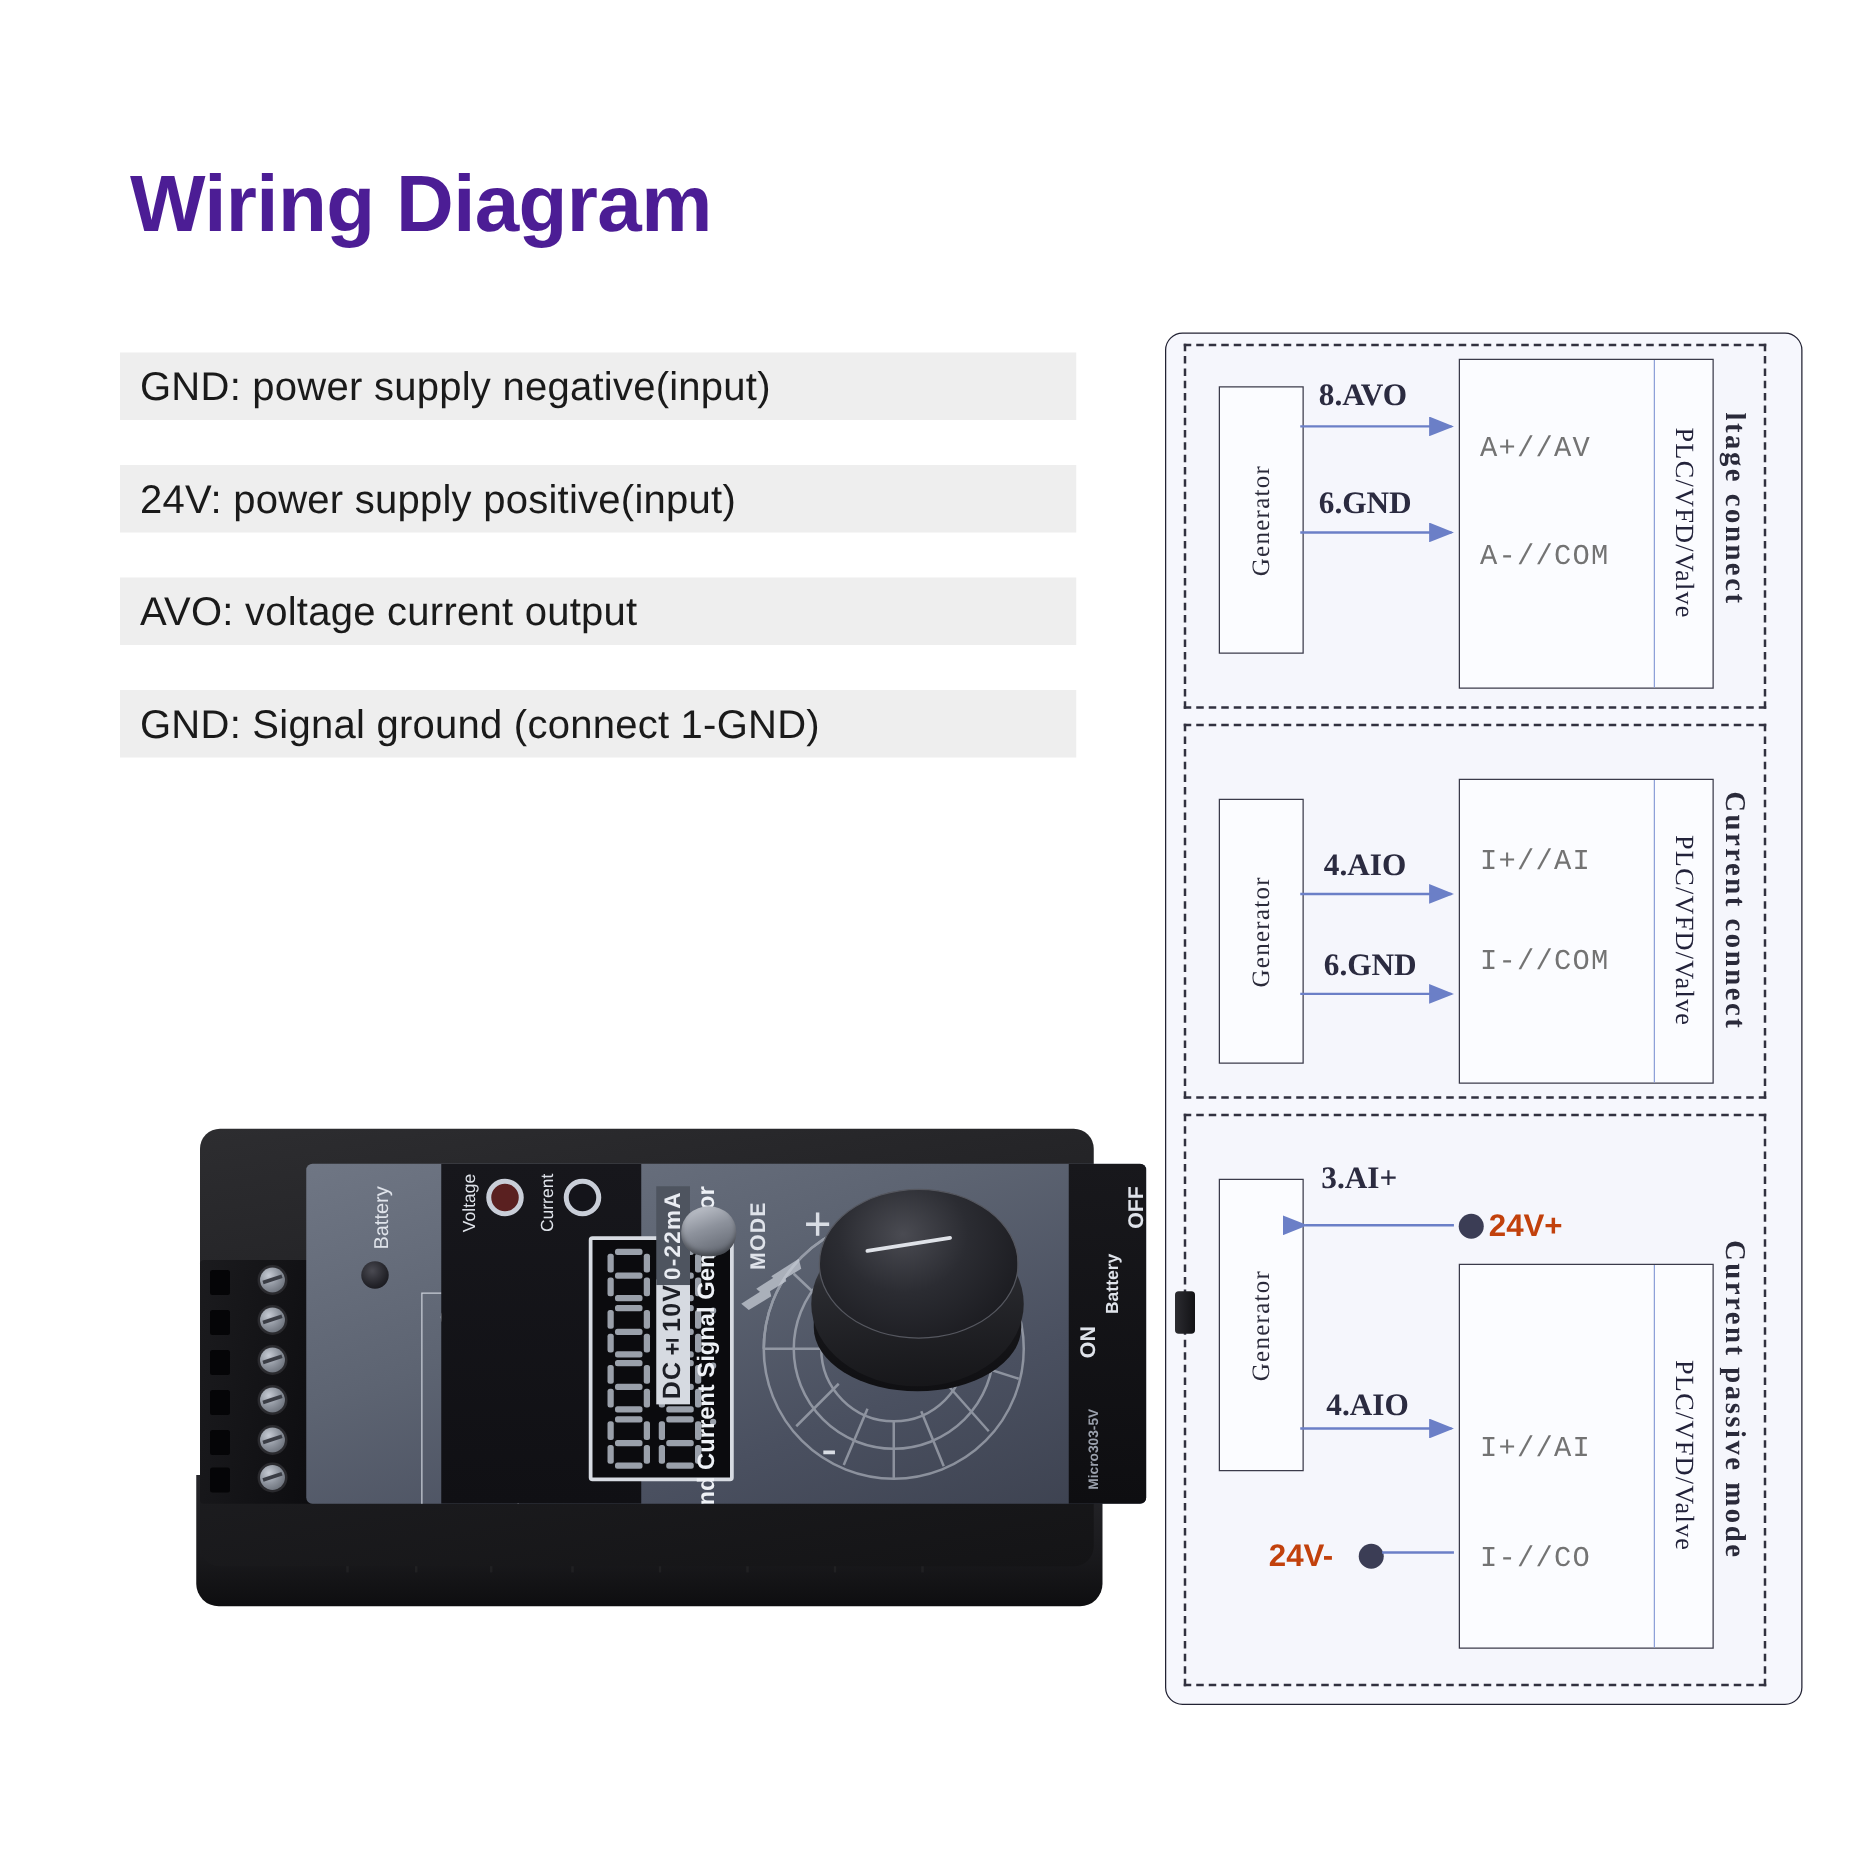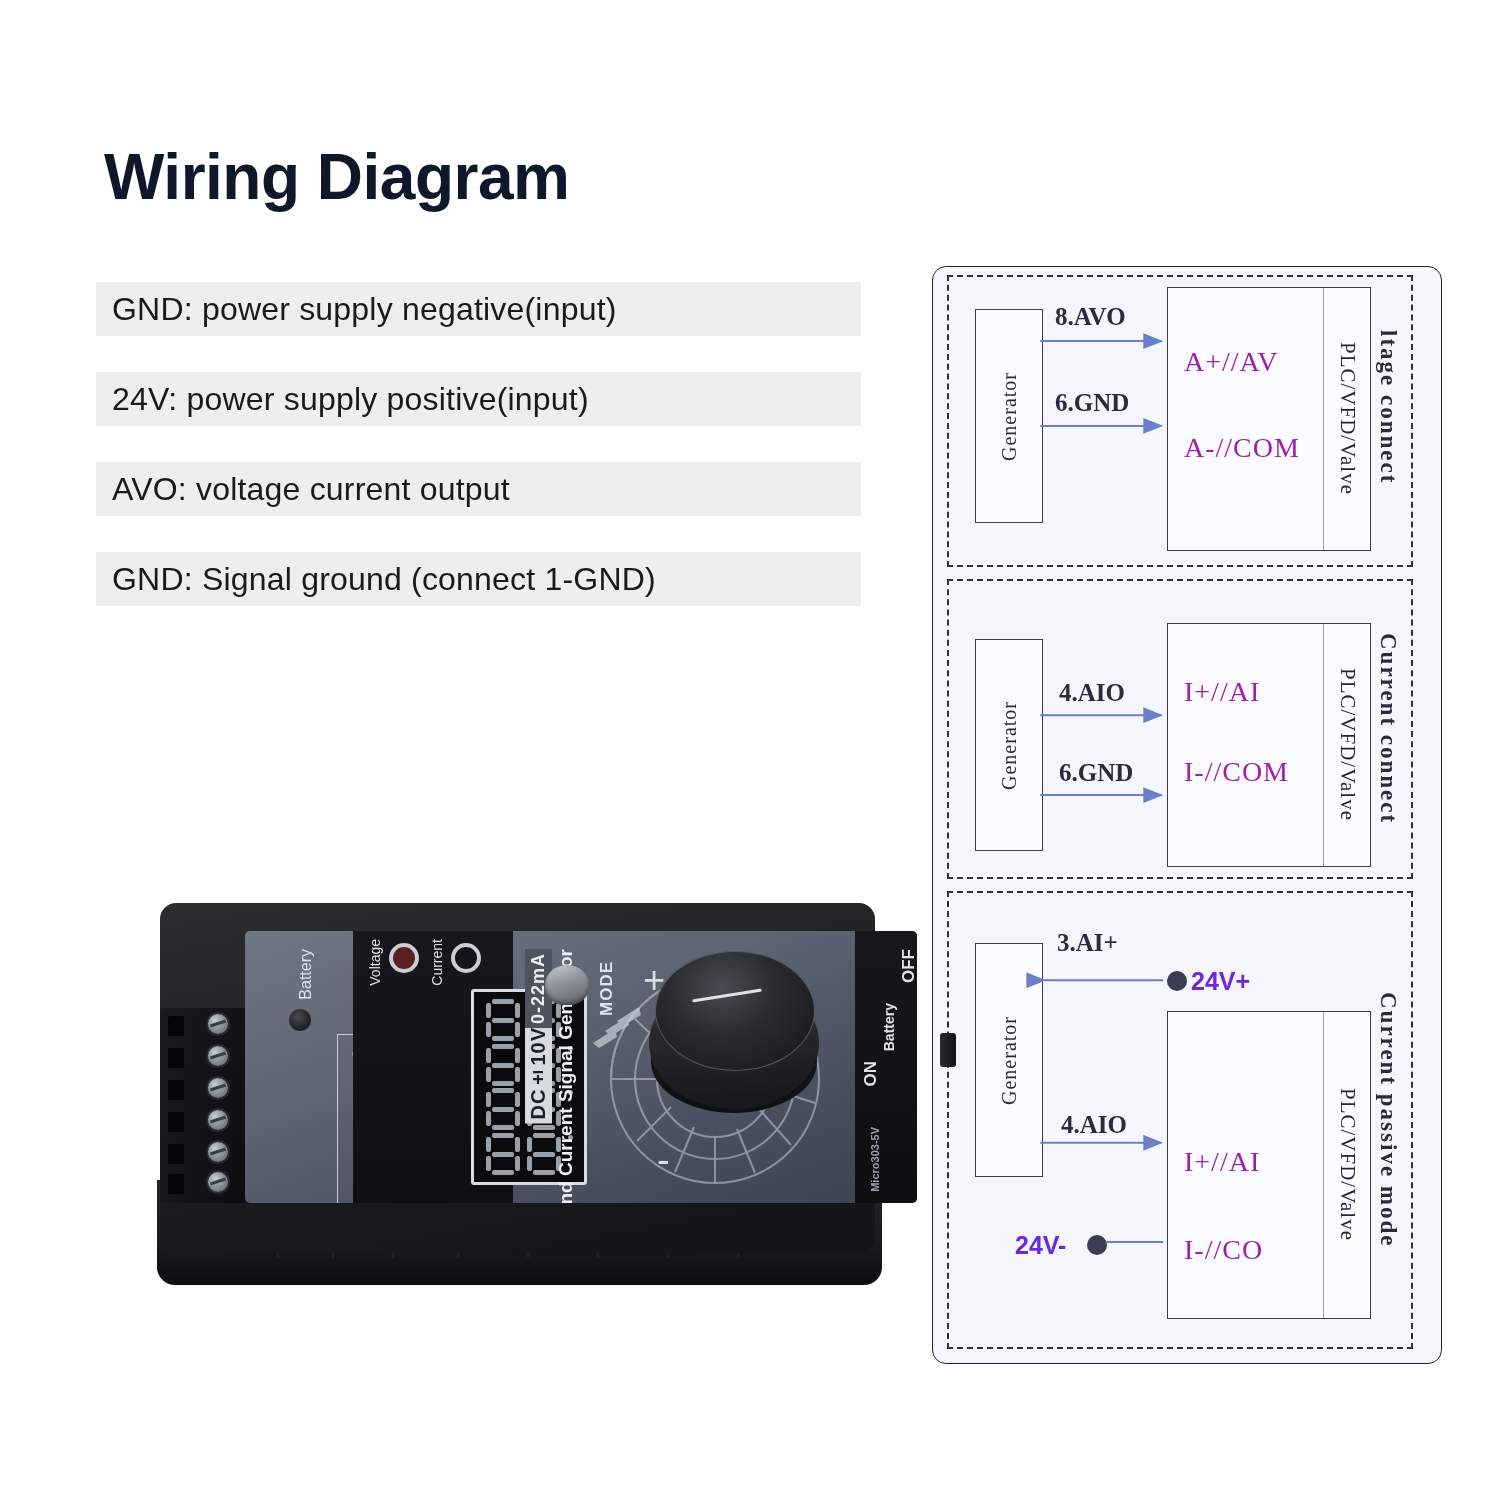--- a/index.html
+++ b/index.html
@@ -13,25 +13,25 @@
     position: relative;
     overflow: hidden;
     font-family: "Liberation Sans", sans-serif;
     color: #111111;
   }
 
   
   #page-title {
     position: absolute;
     left: 104px;
-    top: 140px;
+    top: 126px;
     font-size: 64px;
     font-weight: bold;
     letter-spacing: -0.5px;
-    color: #0f172a;
+    color: #4c1d95;
     white-space: nowrap;
   }
 
   
   #spec-list {
     position: absolute;
     left: 96px;
     top: 282px;
     width: 765px;
   }
@@ -137,43 +137,43 @@
     writing-mode: vertical-rl;
     font-size: 21px;
     letter-spacing: 1px;
     color: #22223a;
     font-family: "Liberation Serif", serif;
     white-space: nowrap;
   }
   .plc-port {
     position: absolute;
     left: 16px;
-    font-size: 28px;
+    font-size: 23px;
     letter-spacing: 1px;
-    color: #a21caf;
-    font-family: Liberation Serif, serif;
+    color: #737373;
+    font-family: Liberation Mono, monospace;
     white-space: nowrap;
   }
 
   
   .arrow-label {
     position: absolute;
     font-size: 25px;
     font-weight: bold;
     color: #2b2b40;
     font-family: "Liberation Serif", serif;
     white-space: nowrap;
   }
 
   
   .node-label {
     position: absolute;
     font-size: 25px;
     font-weight: bold;
-    color: #6d28d9;
+    color: #c2410c;
     font-family: "Liberation Sans", sans-serif;
     white-space: nowrap;
   }
   .node-dot {
     position: absolute;
     width: 20px;
     height: 20px;
     border-radius: 50%;
     background: #3b3d55;
   }

